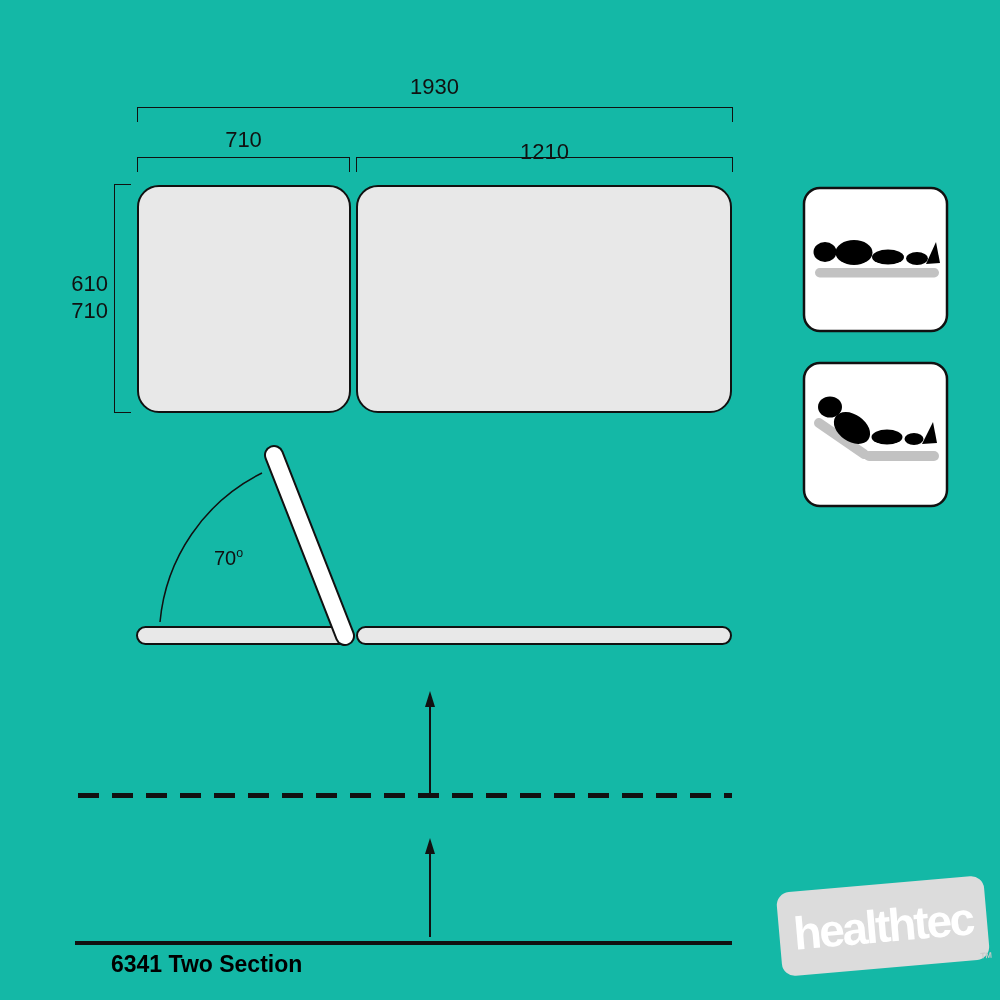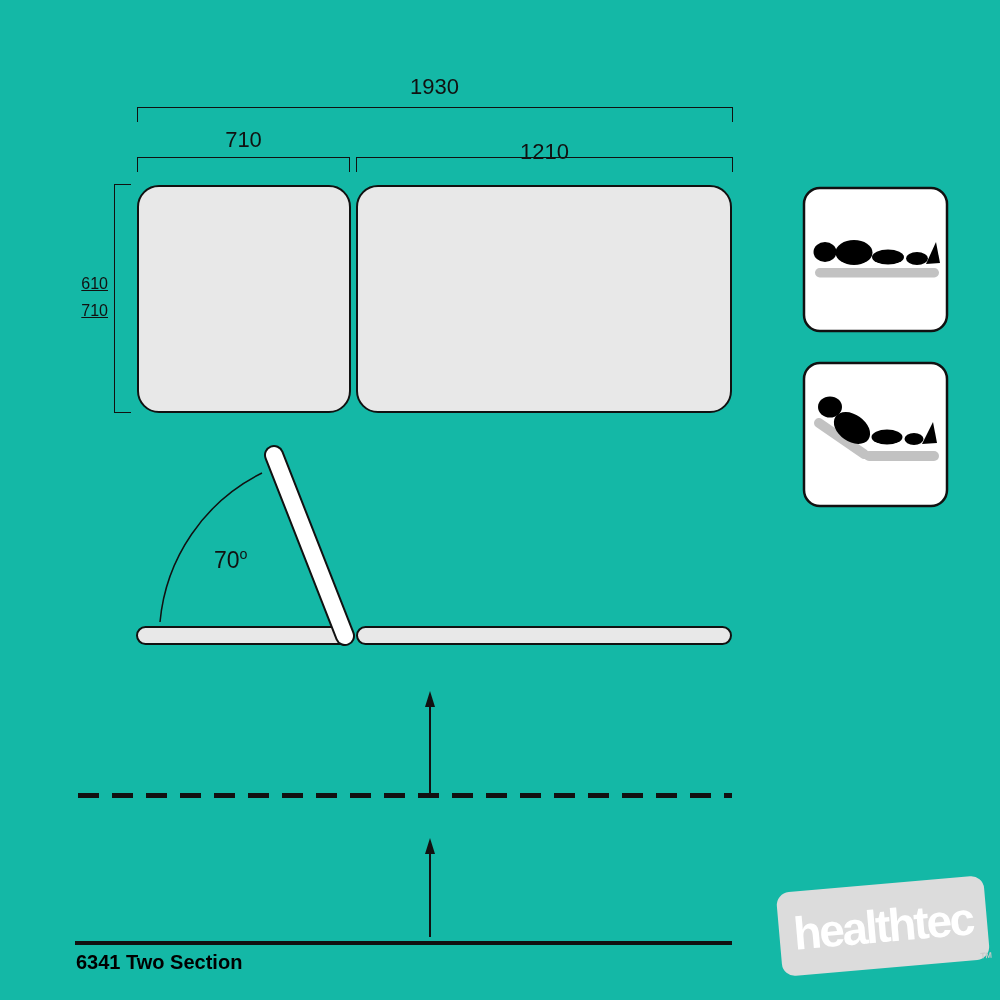--- a/index.html
+++ b/index.html
@@ -2,39 +2,39 @@
 <html><head>
 <meta charset="utf-8">
 <style>
   html,body{margin:0;padding:0;background:#ffffff;}
   .canvas{
     position:relative;width:1000px;height:1000px;background:#14b8a6;overflow:hidden;
     font-family:"Liberation Sans", sans-serif;color:#111;
   }
   
   .dim-label{position:absolute;font-size:22px;text-align:center;color:#111;white-space:nowrap;}
-  .dim-label-block{position:absolute;font-size:16px;text-align:right;line-height:27px;color:#111;text-decoration:underline;}
+  .dim-label-block{position:absolute;font-size:22px;text-align:right;line-height:27px;color:#111;}
   
   .bracket-h{position:absolute;border-top:1.6px solid #111;border-left:1.6px solid #111;border-right:1.6px solid #111;box-sizing:border-box;}
   
   .bracket-v{position:absolute;border-left:1.6px solid #111;border-top:1.6px solid #111;border-bottom:1.6px solid #111;box-sizing:border-box;}
   
   .section{position:absolute;background:#e8e8e8;border:2px solid #111;border-radius:22px;box-sizing:border-box;}
   
   .bar{position:absolute;background:#e8e8e8;border:2px solid #111;border-radius:11px;box-sizing:border-box;height:19px;}
   .sideview-svg{position:absolute;overflow:visible;}
   
   .arrow{position:absolute;width:12px;}
   .arrow .head{width:0;height:0;border-left:5.5px solid transparent;border-right:5.5px solid transparent;border-bottom:16px solid #111;margin:0 auto;}
   .arrow .shaft{width:1.7px;background:#111;margin:-2px auto 0 auto;}
   .dashed-line{position:absolute;height:5px;
     background:repeating-linear-gradient(90deg,#111 0 21px,transparent 21px 34px);}
   .solid-line{position:absolute;height:4px;background:#111;}
-  .model-title{position:absolute;font-size:20px;font-weight:bold;color:#000;white-space:nowrap;}
-  .angle-label{position:absolute;font-size:23px;color:#111;}
+  .model-title{position:absolute;font-size:23px;font-weight:bold;color:#000;white-space:nowrap;margin-left:35px;}
+  .angle-label{position:absolute;font-size:20px;color:#111;}
   .angle-label sup{font-size:62%;}
   .icon-box{position:absolute;width:147px;height:147px;}
   .logo{position:absolute;left:779px;top:884px;width:208px;height:84px;background:#dcdcdc;
     border-radius:13px;transform:rotate(-5deg);display:flex;align-items:center;justify-content:center;}
   .logo .brand{color:#ffffff;font-weight:bold;font-size:46px;letter-spacing:-2.5px;line-height:1;}
   .logo .tm{position:absolute;right:-2px;bottom:-1px;font-size:8px;font-weight:bold;color:#c9c9c9;letter-spacing:0;}
 </style>
 </head>
 <body>
 

